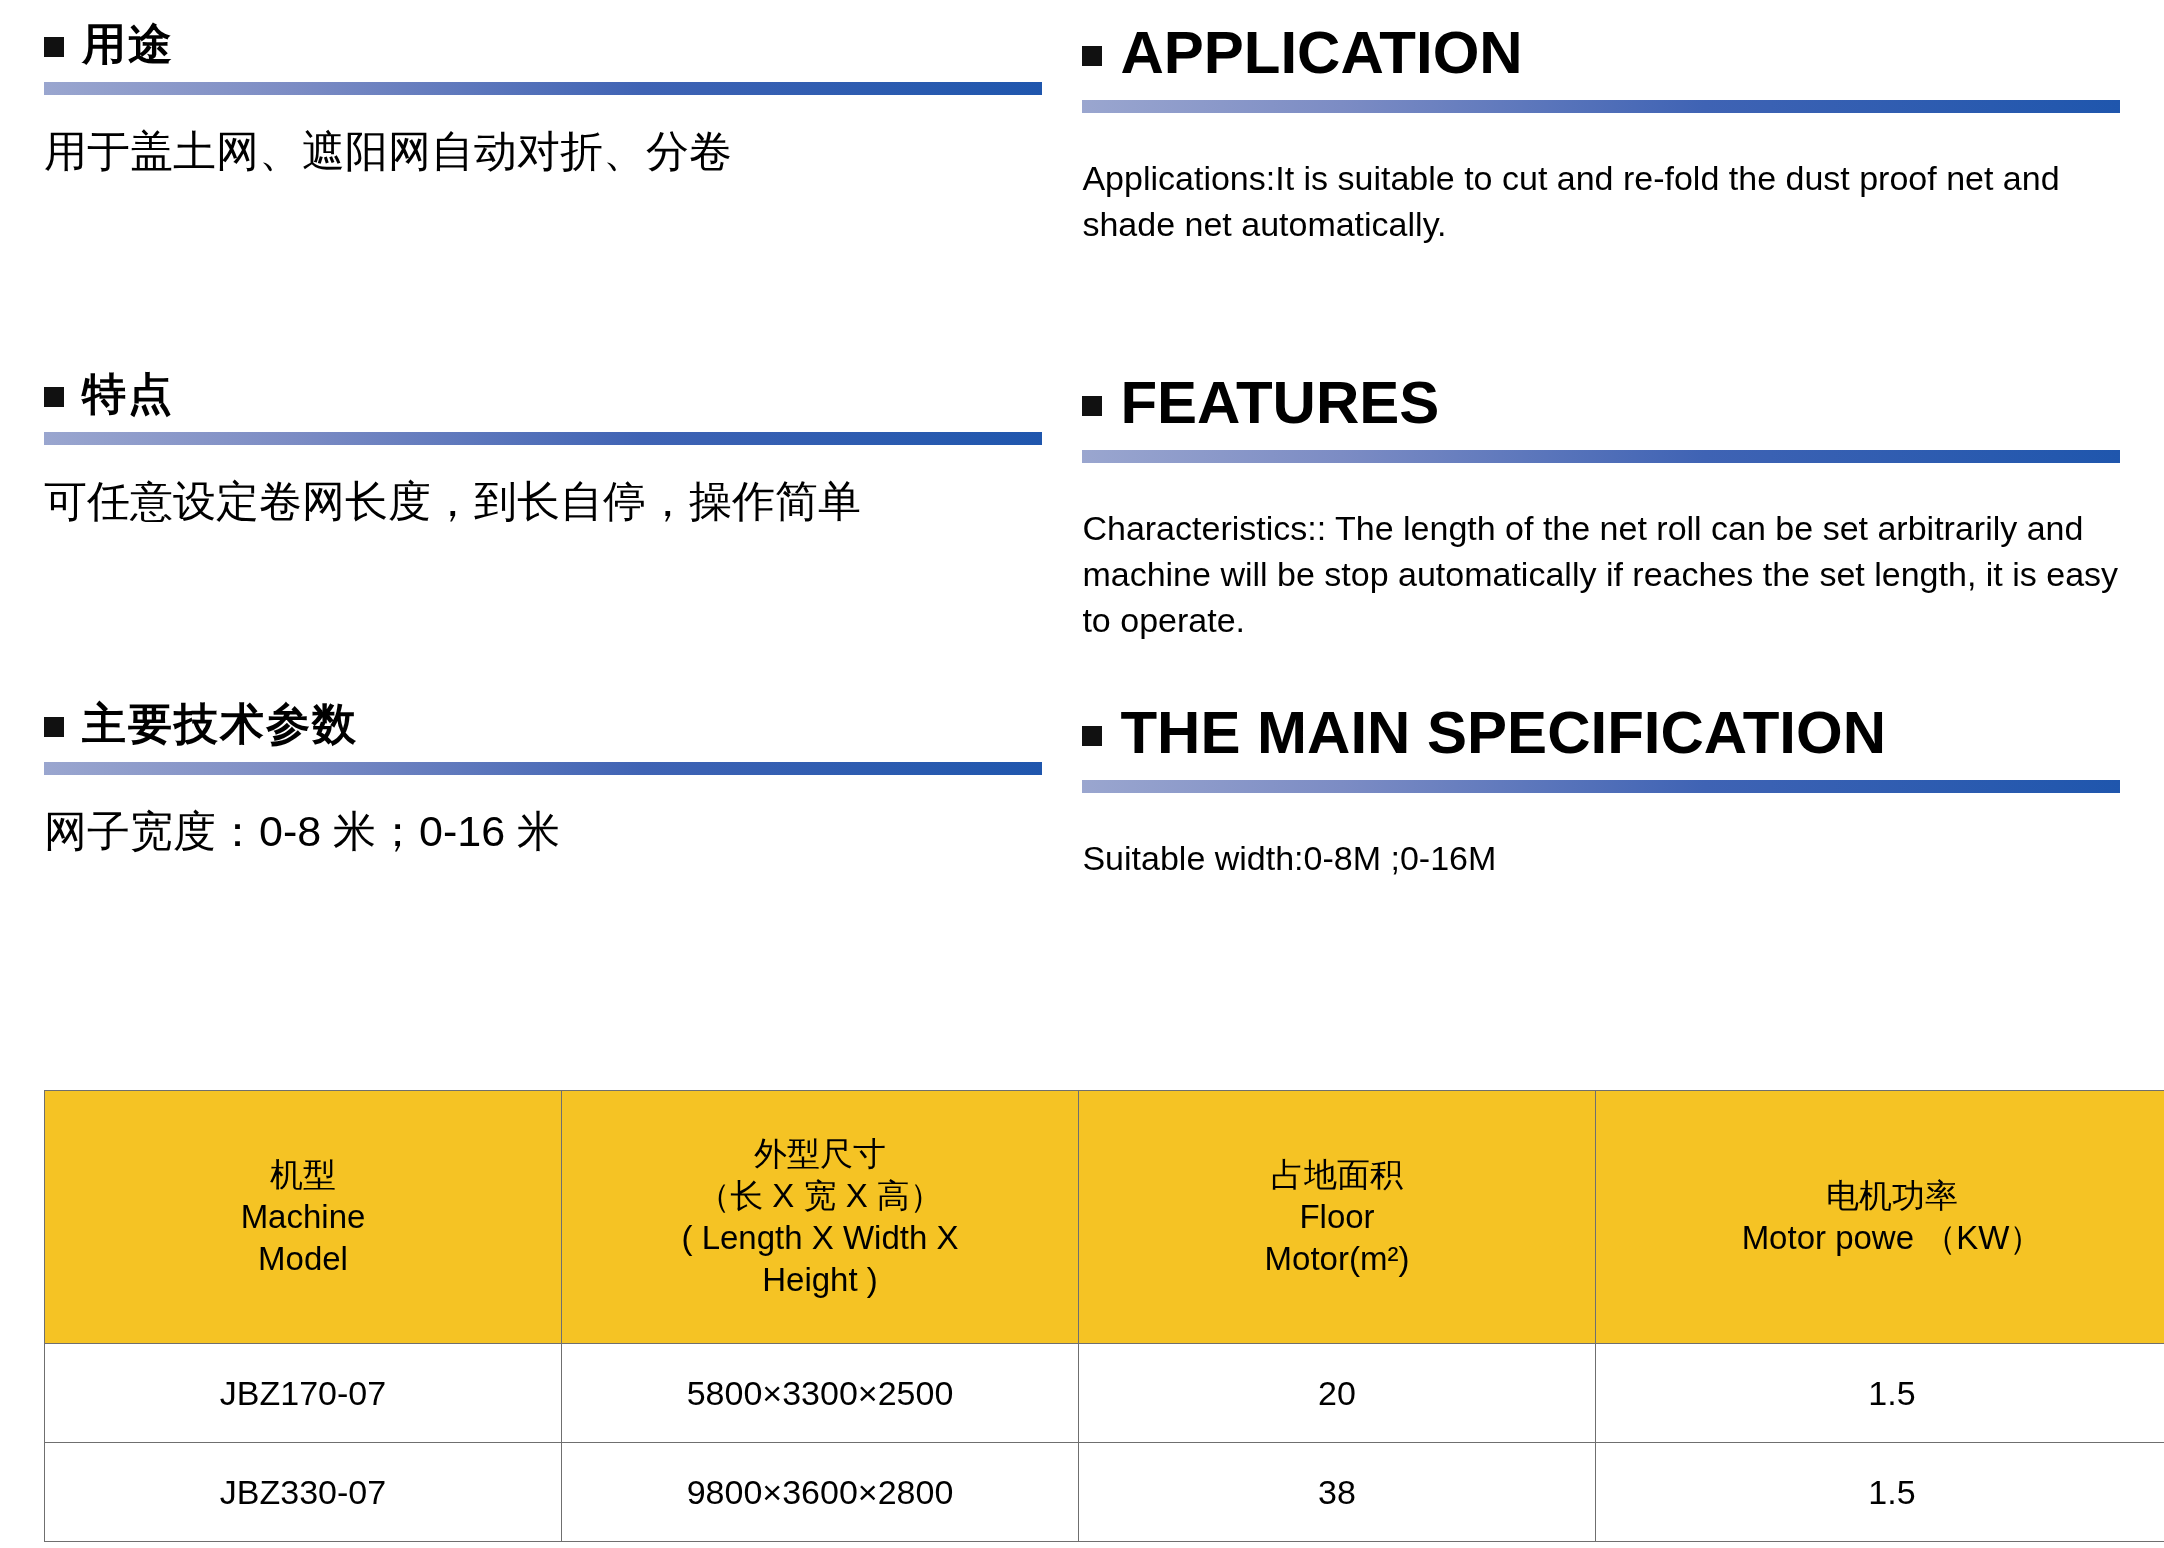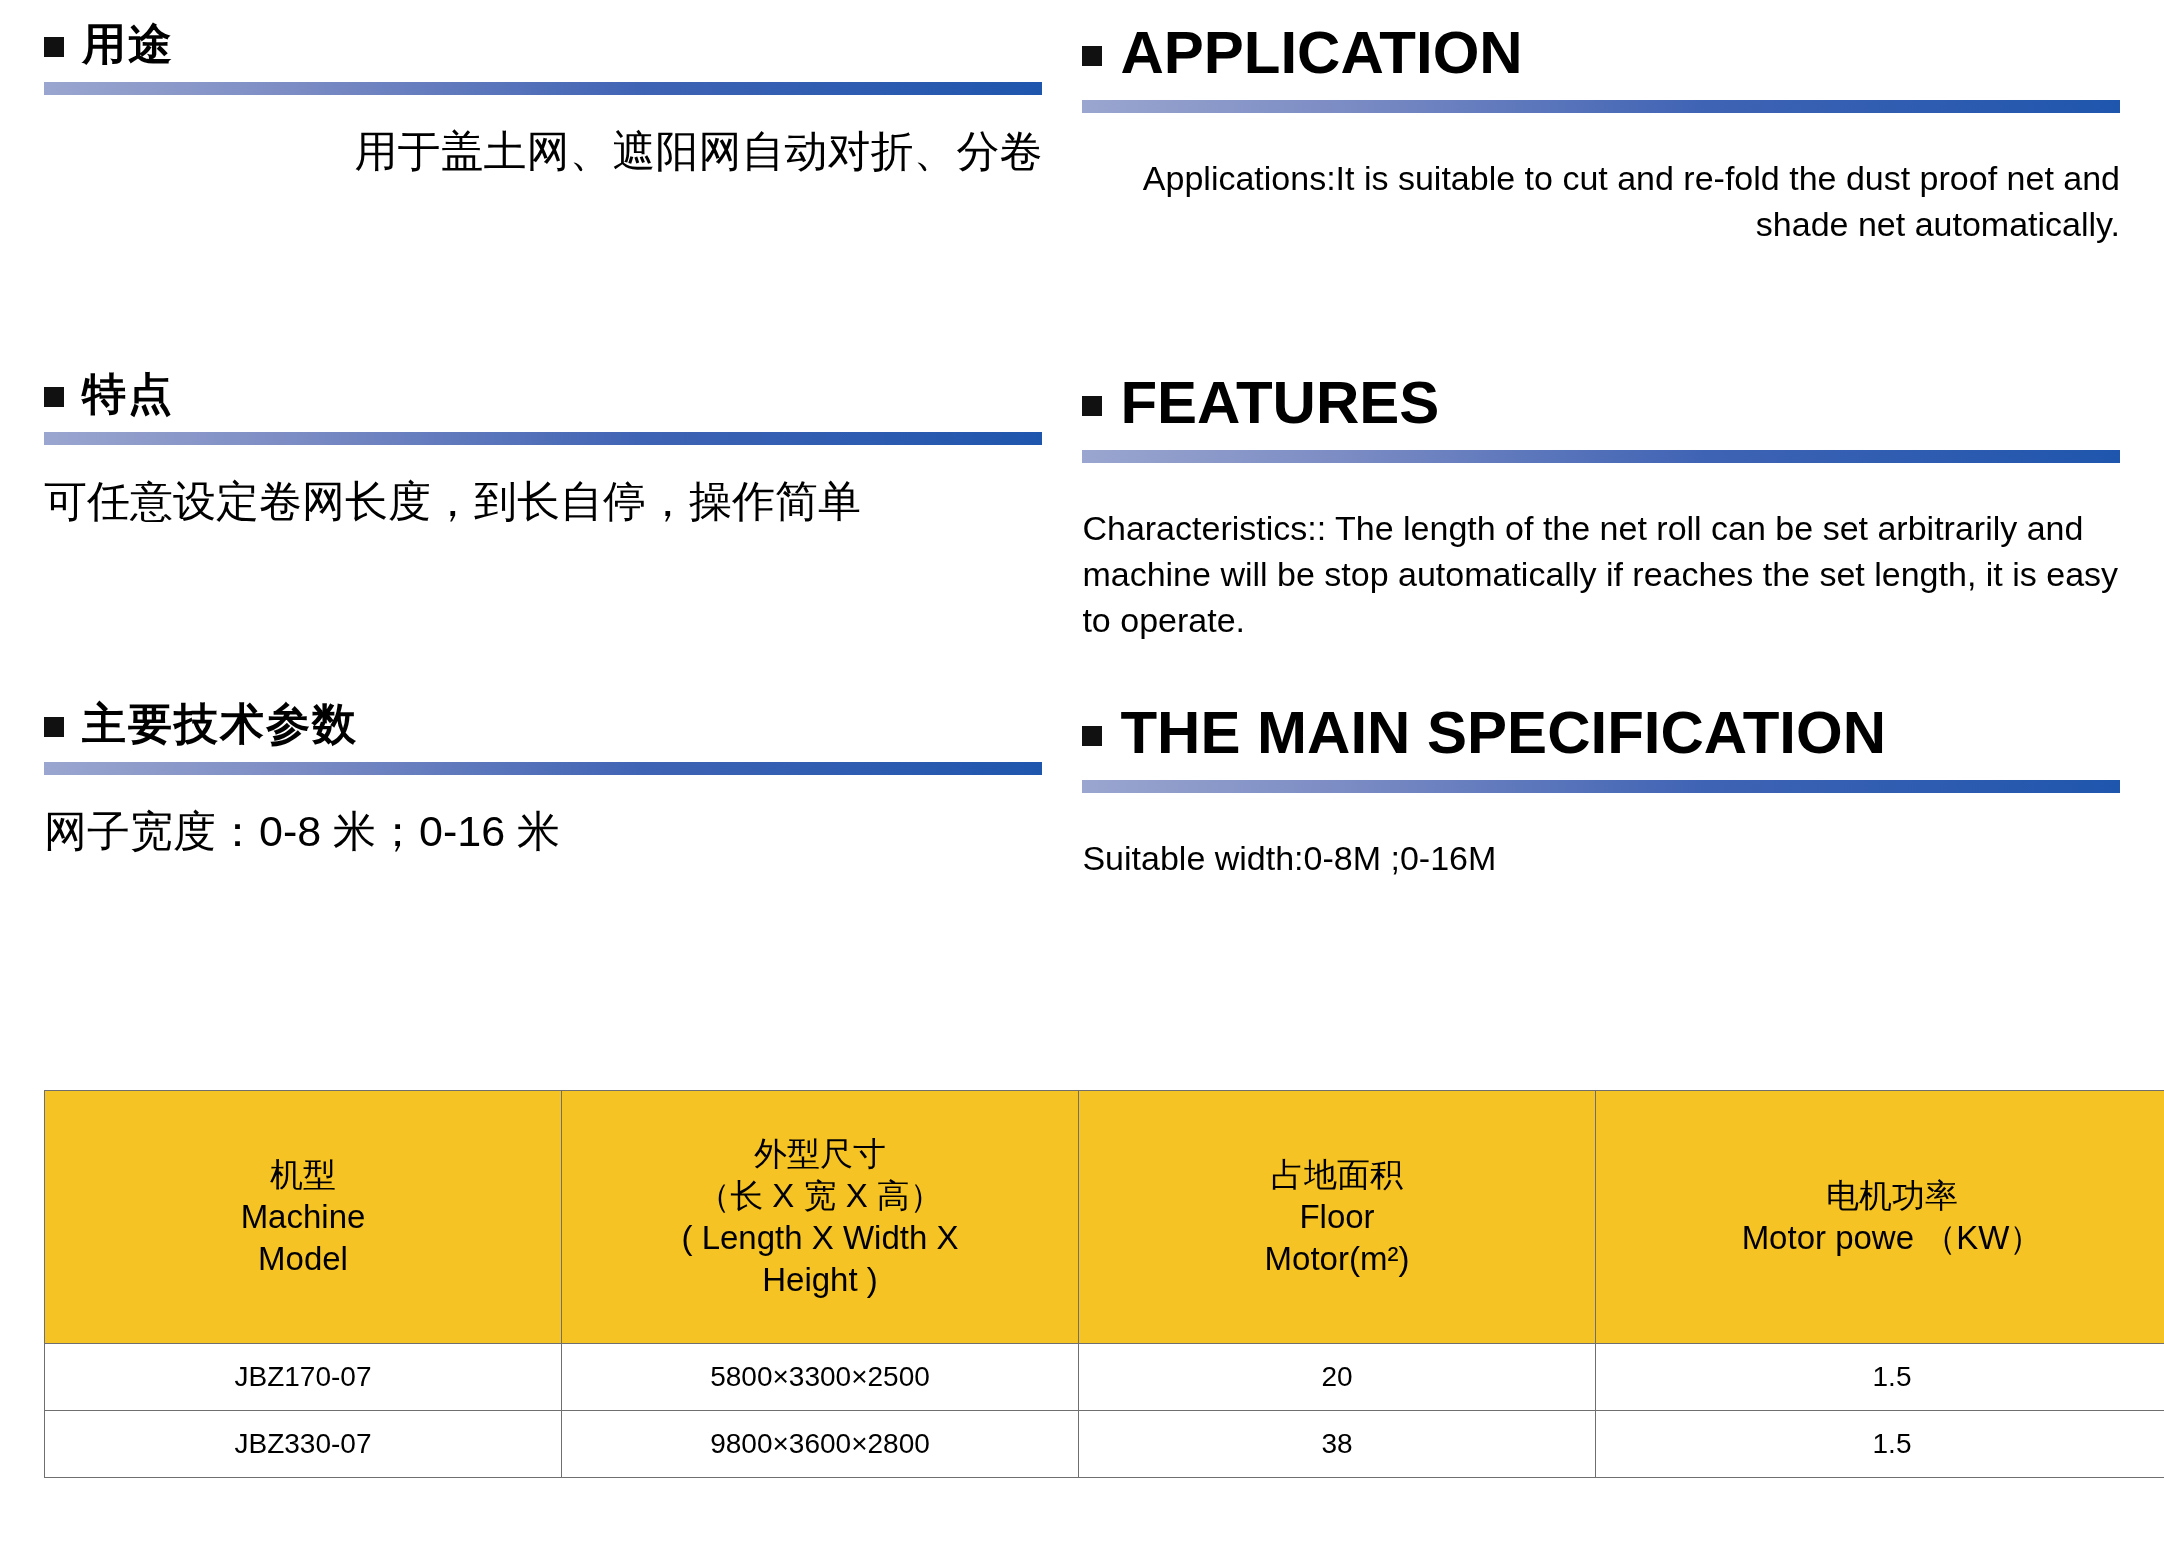--- a/index.html
+++ b/index.html
@@ -97,35 +97,35 @@
   }
   .spec-table thead td {
     background: #f5c324;
     font-size: 33px;
     line-height: 1.28;
     padding: 16px 8px;
     height: 220px;
   }
   .spec-table tbody td {
     background: #ffffff;
-    font-size: 28px;
+    font-size: 34px;
     height: 66px;
-    padding: 0 8px;
+    padding: 16px 8px;
   }
   .c1 { width: 500px; margin-top: 20px; }
   .c2 { width: 500px; }
   .c3 { width: 500px; }
   .c4 { width: 576px; }
 </style>
 </head>
 <body>
 
 <div class="page">
 
-  <div class="section" style="left:44px; top:20px; width:2076px;text-align:right;">
+  <div class="section" style="left:44px; top:20px; width:2076px;">
     <div class="col col-left">
       <div class="heading-row">
         <span class="bullet"></span>
         <span class="heading-cn">用途</span>
       </div>
       <div class="rule"></div>
       <div class="body-text-cn">用于盖土网、遮阳网自动对折、分卷</div>
     </div>
     <div class="col col-right">
       <div class="heading-row">

